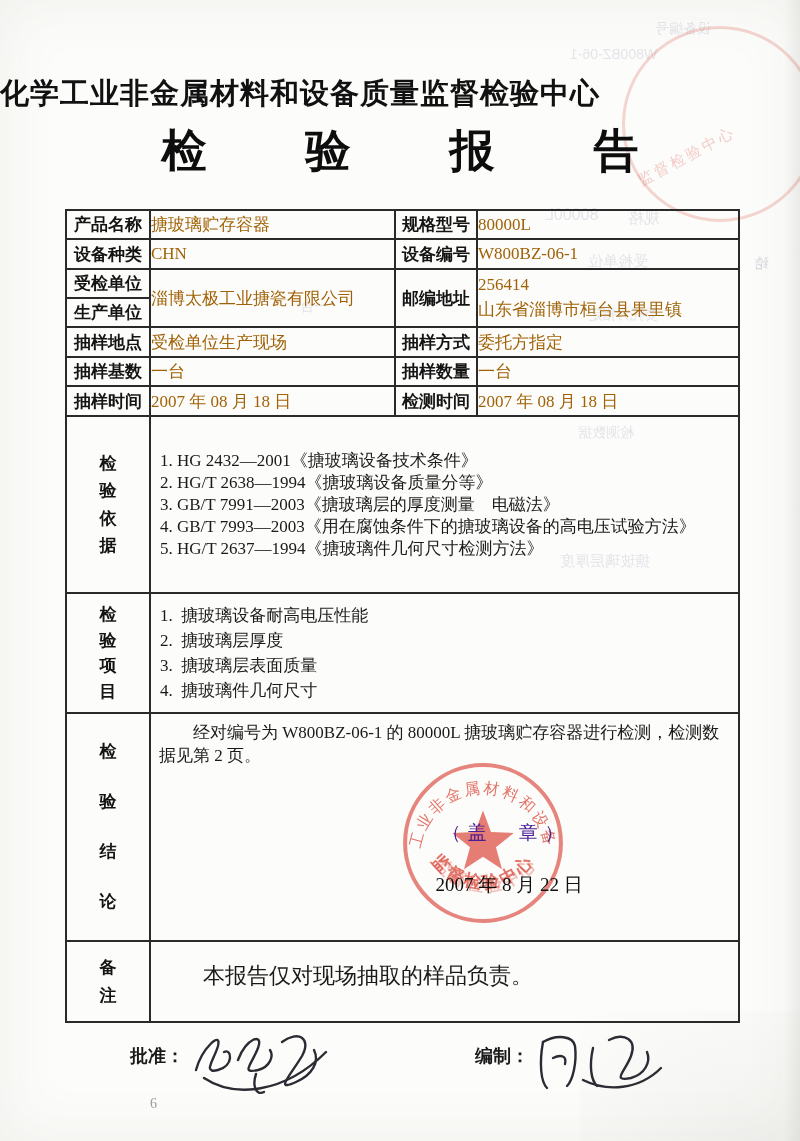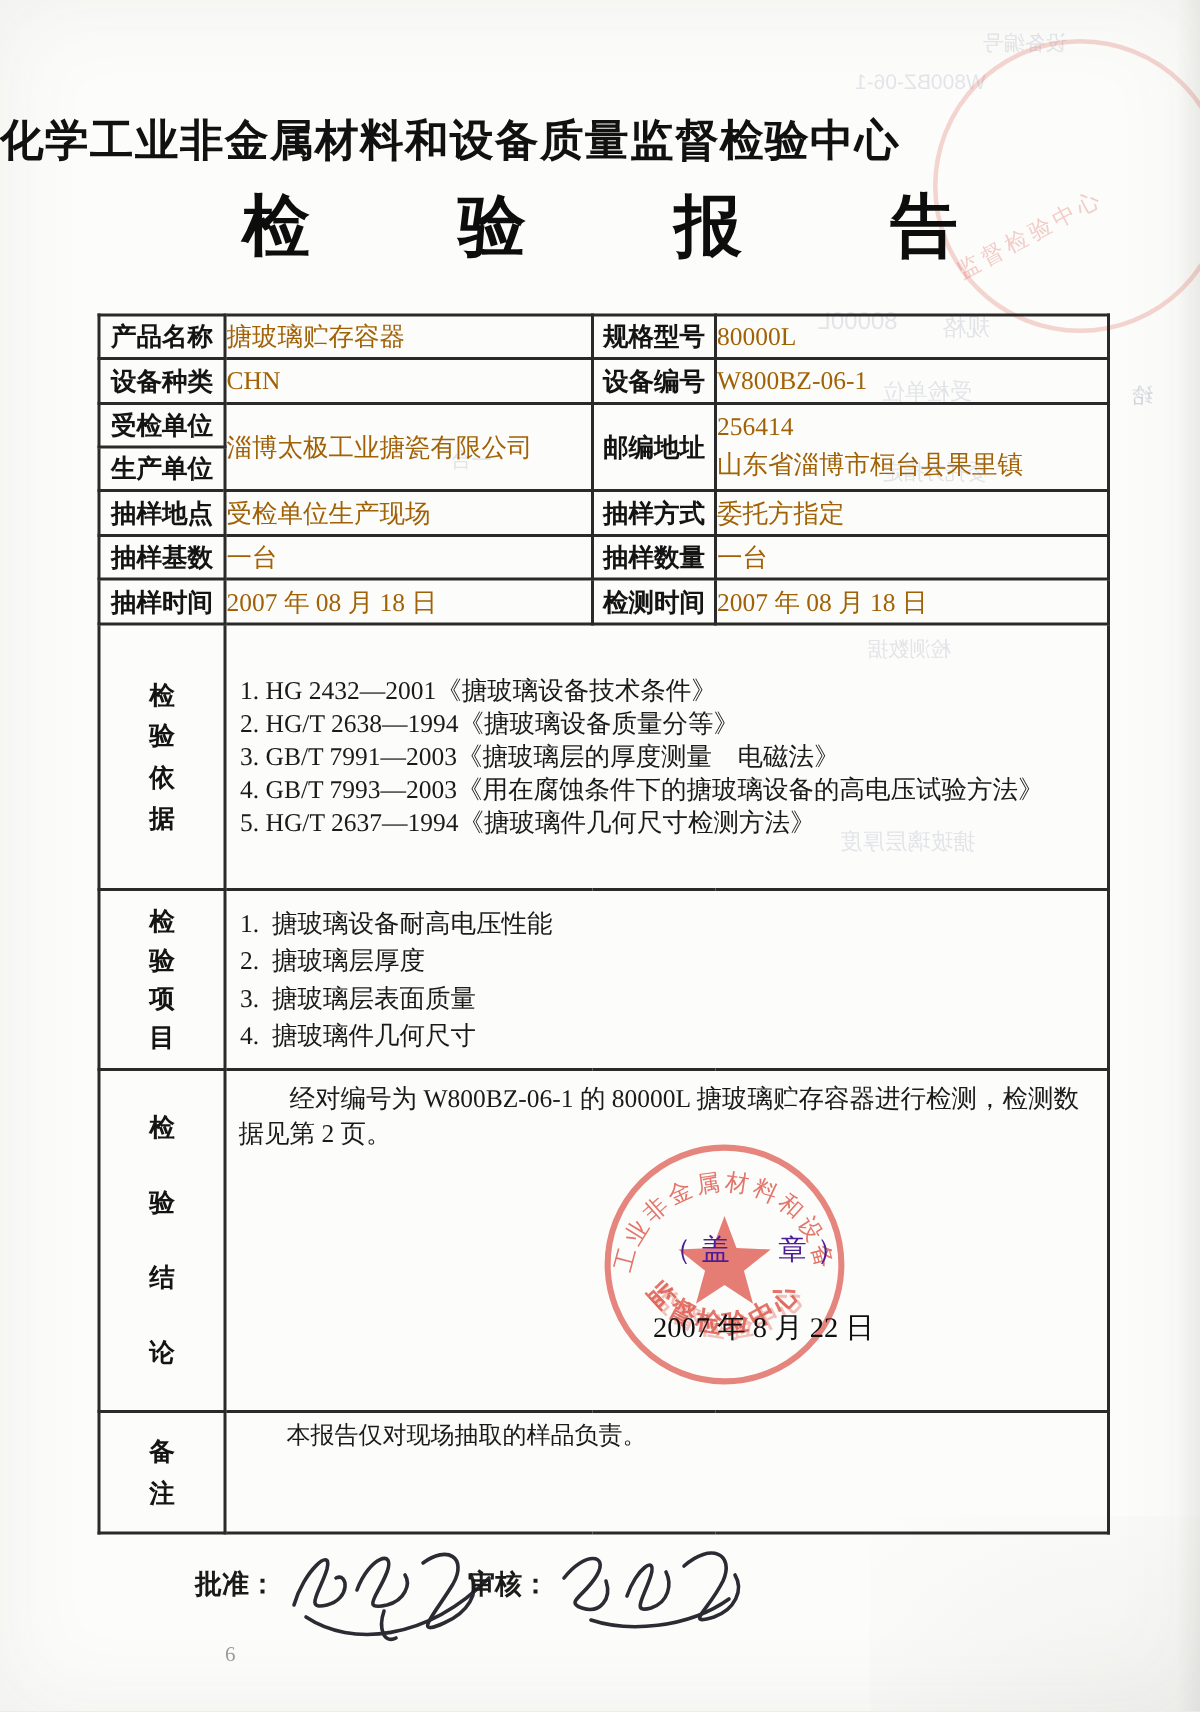--- a/index.html
+++ b/index.html
@@ -39,21 +39,21 @@
   td.val{font-size:17px;padding:1px 4px 1px 9px;color:#a16207;}
   .two-line{line-height:1.45;margin-top:44px;}
   .vlabel{width:1.35em;margin:0 auto;line-height:1.6;word-break:break-all;}
   .vlabel.loose{line-height:2.95;}
   .vlabel.mid{line-height:1.5;}
   .list-block{display:flex;flex-direction:column;justify-content:center;height:100%;padding-left:9px;}
   .list-line{white-space:pre;font-size:17px;line-height:22px;}
   .list-line.items{line-height:25px;}
   td.cell-rel{position:relative;}
   .concl-text{margin:7px 10px 0 8px;text-indent:2em;font-size:17px;line-height:23px;}
-  .remark-text{margin:5px 10px 0 8px;text-indent:2em;font-size:16px;}
+  .remark-text{margin:19px 10px 0 8px;text-indent:2em;font-size:22px;}
   
   .stamp-svg{position:absolute;left:246px;top:43px;pointer-events:none;}
   .stamp-arc{font-family:"Liberation Sans","DejaVu Sans",sans-serif;font-size:15.5px;letter-spacing:2.5px;fill:#dd5347;opacity:.8;}
   .stamp-arc-b{font-family:"Liberation Sans","DejaVu Sans",sans-serif;font-size:17px;font-weight:700;letter-spacing:3px;fill:#dd5347;}
   .seal-label{
     position:absolute;left:265px;top:106px;width:180px;text-align:center;
     font-size:19px;letter-spacing:0.35em;color:#4c1d95;z-index:3;
   }
   .seal-date{
     position:absolute;left:248px;top:158px;width:220px;text-align:center;
@@ -229,26 +229,28 @@
     <div class="sig-group" style="left:130px;top:0;">
       <span class="sig-label">批准：</span>
       <svg class="sig-ink" width="150" height="80" viewBox="0 0 150 80">
         <path d="M10,48 C16,26 36,8 32,24 C28,38 16,52 32,48 C48,44 46,26 38,30"></path>
         <path d="M52,38 C60,16 78,10 72,26 C66,42 54,52 72,48 C84,45 88,34 84,28"></path>
         <path d="M96,20 C112,8 126,16 116,34 C104,54 88,70 110,60 C126,53 134,40 128,28"></path>
         <path d="M18,56 C48,76 98,72 140,30"></path>
         <path d="M70,52 C66,64 70,74 78,70"></path>
       </svg>
     </div>
-    <div class="sig-group" style="left:312px;top:0;">
-      <span class="sig-label">审核：</span>
-      <svg class="sig-ink" width="135" height="80" viewBox="0 0 135 80">
-        <path d="M8,30 C22,12 38,14 30,28 C22,42 8,46 20,50 C32,54 40,44 36,32"></path>
-        <path d="M50,42 C56,24 70,14 66,28 C62,42 52,54 66,50 C78,46 80,34 76,26"></path>
-        <path d="M88,22 C106,6 122,14 114,32 C104,52 88,62 108,56 C122,51 128,38 122,28"></path>
-        <path d="M26,58 C50,66 90,64 118,44"></path>
+    <div class="sig-group" style="left:475px;top:0;">
+      <span class="sig-label">编制：</span>
+      <svg class="sig-ink" width="140" height="80" viewBox="0 0 140 80">
+        <path d="M12,20 C8,42 10,60 16,66"></path>
+        <path d="M12,20 C26,12 42,14 44,24 C46,40 42,58 36,64"></path>
+        <path d="M22,36 C30,32 36,34 34,42"></path>
+        <path d="M62,26 C58,44 60,58 66,64"></path>
+        <path d="M78,18 C94,10 106,18 100,34 C94,50 80,60 100,56 C114,52 120,40 116,30"></path>
+        <path d="M52,58 C76,70 108,68 130,46"></path>
       </svg>
     </div>
   </div>
 
   <span class="pencil-mark">6</span>
   <div class="smudge"></div>
 </div>
 
 </body></html>

